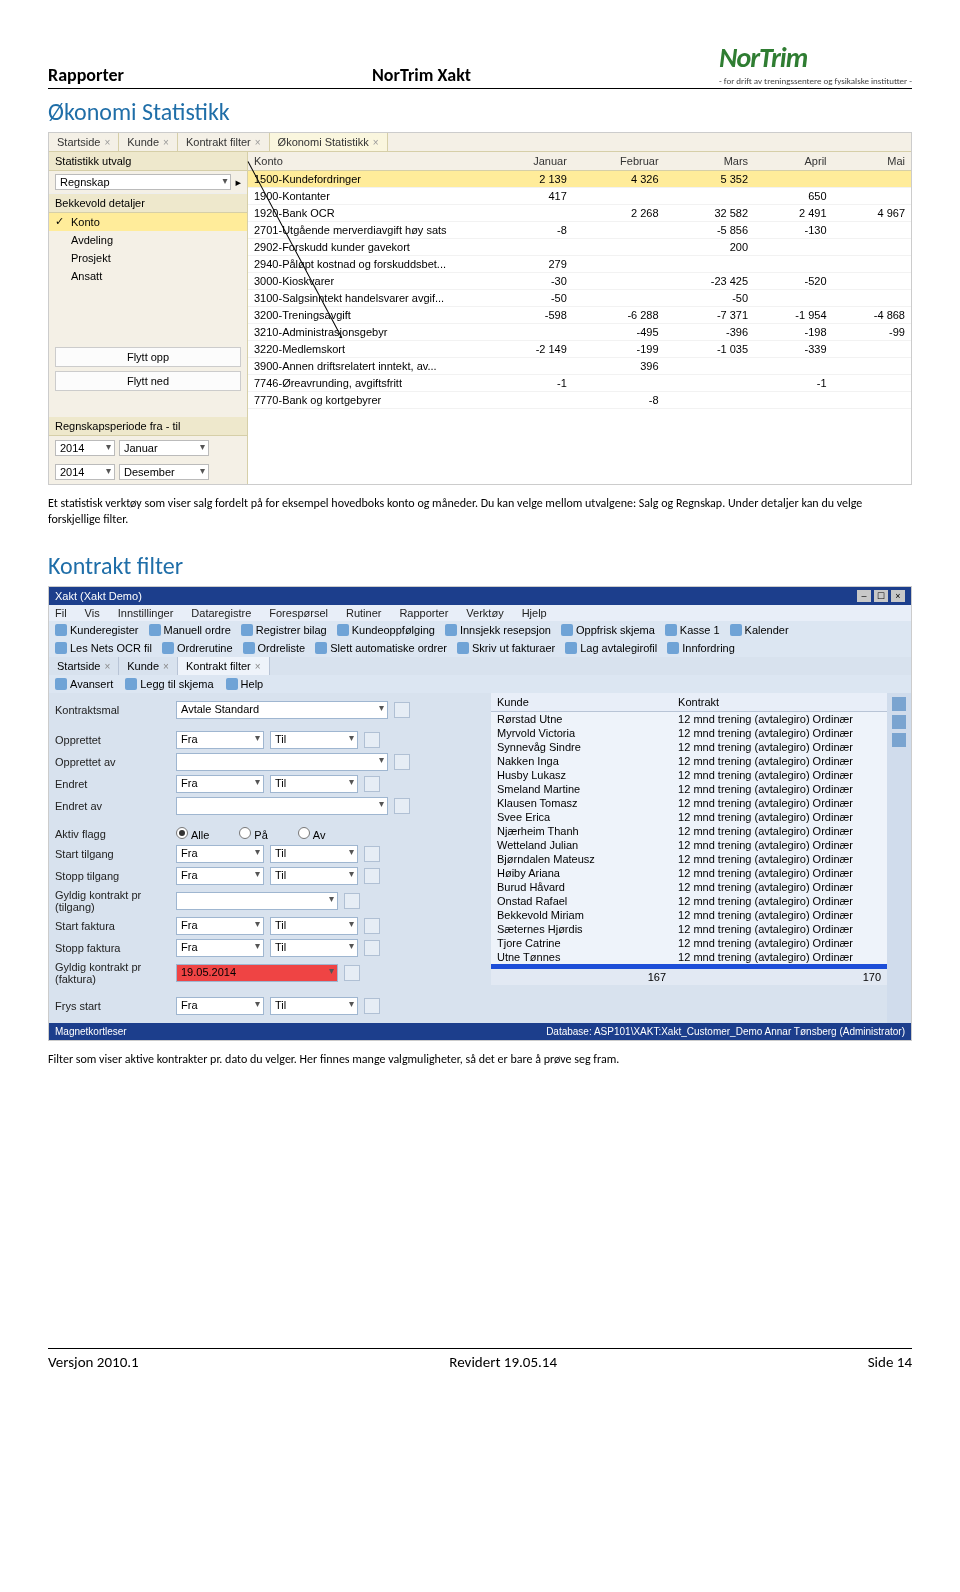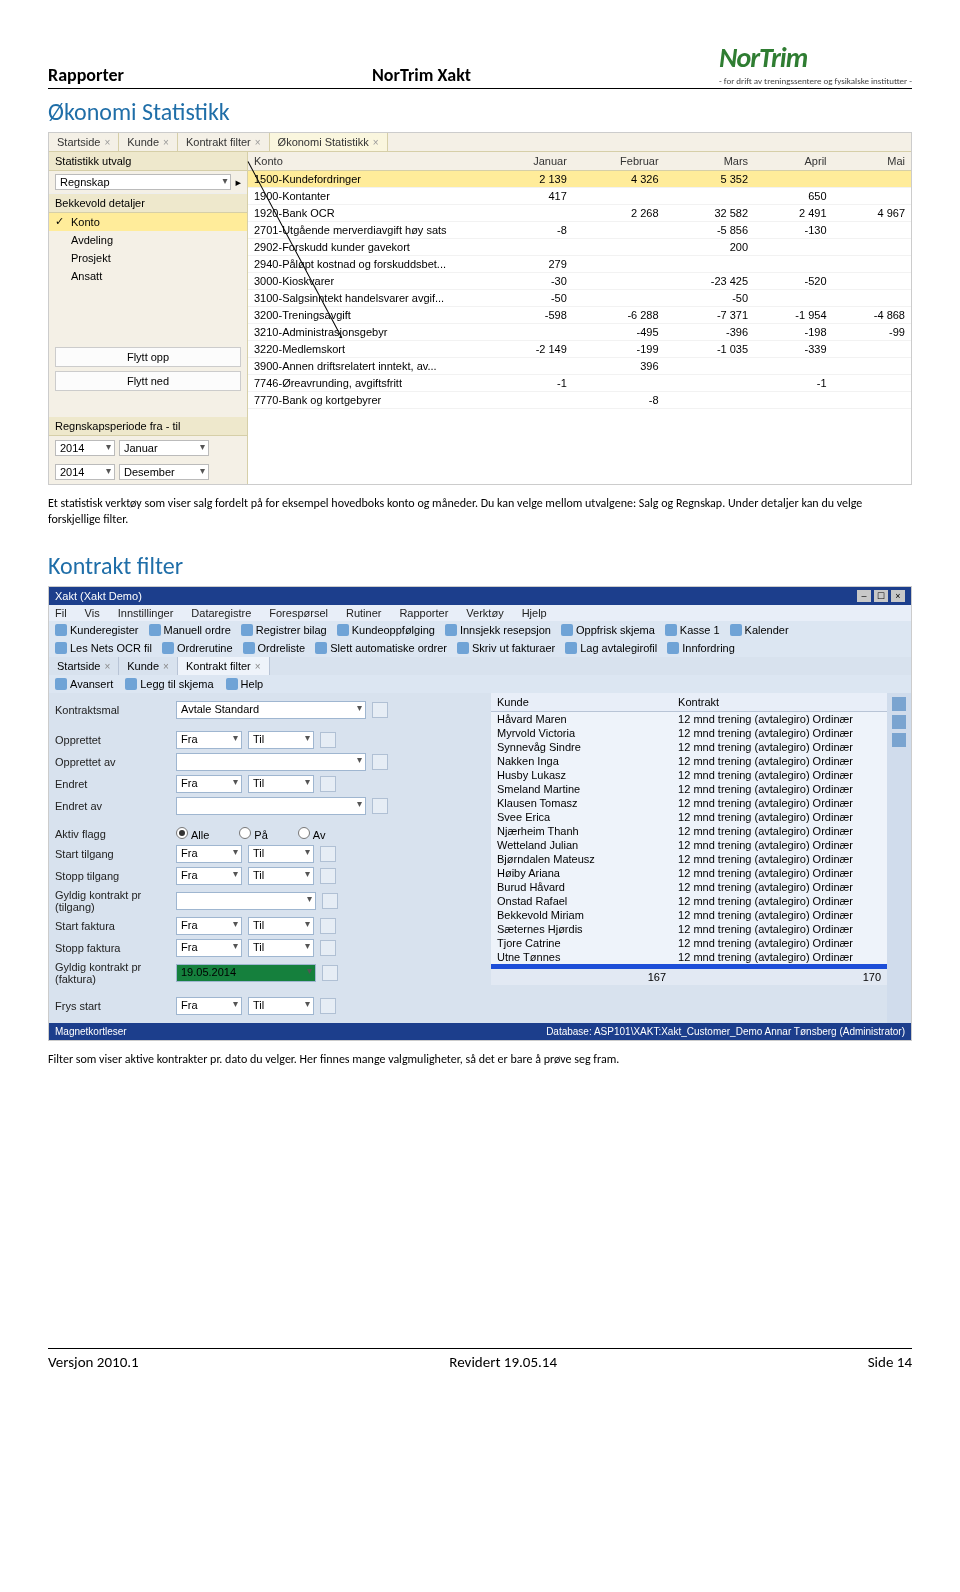--- a/index.html
+++ b/index.html
@@ -50,21 +50,21 @@
   .tiny-icon { width: 12px; height: 12px; background: #6fa3d6; display: inline-block; border-radius: 2px; }
   .tabbar2 { display: flex; background: #d8e2ee; }
   .tab2 { padding: 3px 8px; border-right: 1px solid #b8c4d6; display: flex; gap: 4px; align-items: center; font-size: 11px; }
   .tab2 .x { color: #888; font-size: 10px; }
   .s2-sub { background: #dce6f2; padding: 3px 6px; display: flex; gap: 12px; font-size: 11px; }
   .s2-body { display: flex; background: #d8e2ee; }
   .s2-left { width: 430px; padding: 6px; }
   .pnl { background: #d8e2ee; }
   .form-row { display: flex; align-items: center; gap: 6px; padding: 2px 0; font-size: 11px; }
   .form-row .lbl { width: 115px; color: #222; }
-  .mini-input { border: 1px solid #9fb6d0; background: #fff; padding: 1px 8px 1px 4px; position: relative; font-size: 11px; width: 52px; height: 14px; }
+  .mini-input { border: 1px solid #9fb6d0; background: #fff; padding: 1px 30px 1px 4px; position: relative; font-size: 11px; width: 52px; height: 14px; }
   .mini-input::after { content: "▾"; position: absolute; right: 3px; top: 0; font-size: 10px; color: #555; }
   .mini-input.wide { width: 176px; }
   .post-icon { width: 14px; height: 14px; background: #e6edf5; border: 1px solid #b0c0d4; }
   .radio { width: 10px; height: 10px; border: 1px solid #777; border-radius: 50%; display: inline-block; margin-right: 3px; background: #fff; position: relative; }
   .radio.sel::after { content: ""; position: absolute; inset: 2px; background: #333; border-radius: 50%; }
   .s2-right { flex: 1; display: flex; flex-direction: column; }
   .s2-cols { display: flex; background: #e8eef8; border-bottom: 1px solid #b8c4d6; font-size: 11px; }
   .s2-col-h { flex: 1; padding: 3px 6px; }
   .s2-col-h:last-child { flex: 1.2; }
   .s2-row { display: flex; font-size: 11px; padding: 1px 0; }
@@ -452,40 +452,40 @@
               <span class="post-icon"></span>
             </div>
           <div class="form-row">
               <span class="lbl">Stopp faktura</span>
               <span class="mini-input">Fra</span>
               <span class="mini-input">Til</span>
               <span class="post-icon"></span>
             </div>
           <div class="form-row">
               <span class="lbl">Gyldig kontrakt pr (faktura)</span>
-              <span class="mini-input" style="width:126px;background:#15803d">19.05.2014</span>
+              <span class="mini-input" style="width:126px;background:#ef4444">19.05.2014</span>
               <span class="post-icon"></span>
             </div>
           <div style="height:8px"></div>
           <div class="form-row">
               <span class="lbl">Frys start</span>
               <span class="mini-input">Fra</span>
               <span class="mini-input">Til</span>
               <span class="post-icon"></span>
             </div>
         </div>
       </div>
       <div class="s2-right">
         <div class="s2-cols">
           <div class="s2-col-h">Kunde</div>
           <div class="s2-col-h">Kontrakt</div>
         </div>
         <div class="s2-rows" id="s2-rows">
             <div class="s2-row">
-              <div class="s2-c1">Håvard Maren</div>
+              <div class="s2-c1">Rørstad Utne</div>
               <div class="s2-c2">12 mnd trening (avtalegiro) Ordinær</div>
             </div>
             <div class="s2-row">
               <div class="s2-c1">Myrvold Victoria</div>
               <div class="s2-c2">12 mnd trening (avtalegiro) Ordinær</div>
             </div>
             <div class="s2-row">
               <div class="s2-c1">Synnevåg Sindre</div>
               <div class="s2-c2">12 mnd trening (avtalegiro) Ordinær</div>
             </div>

